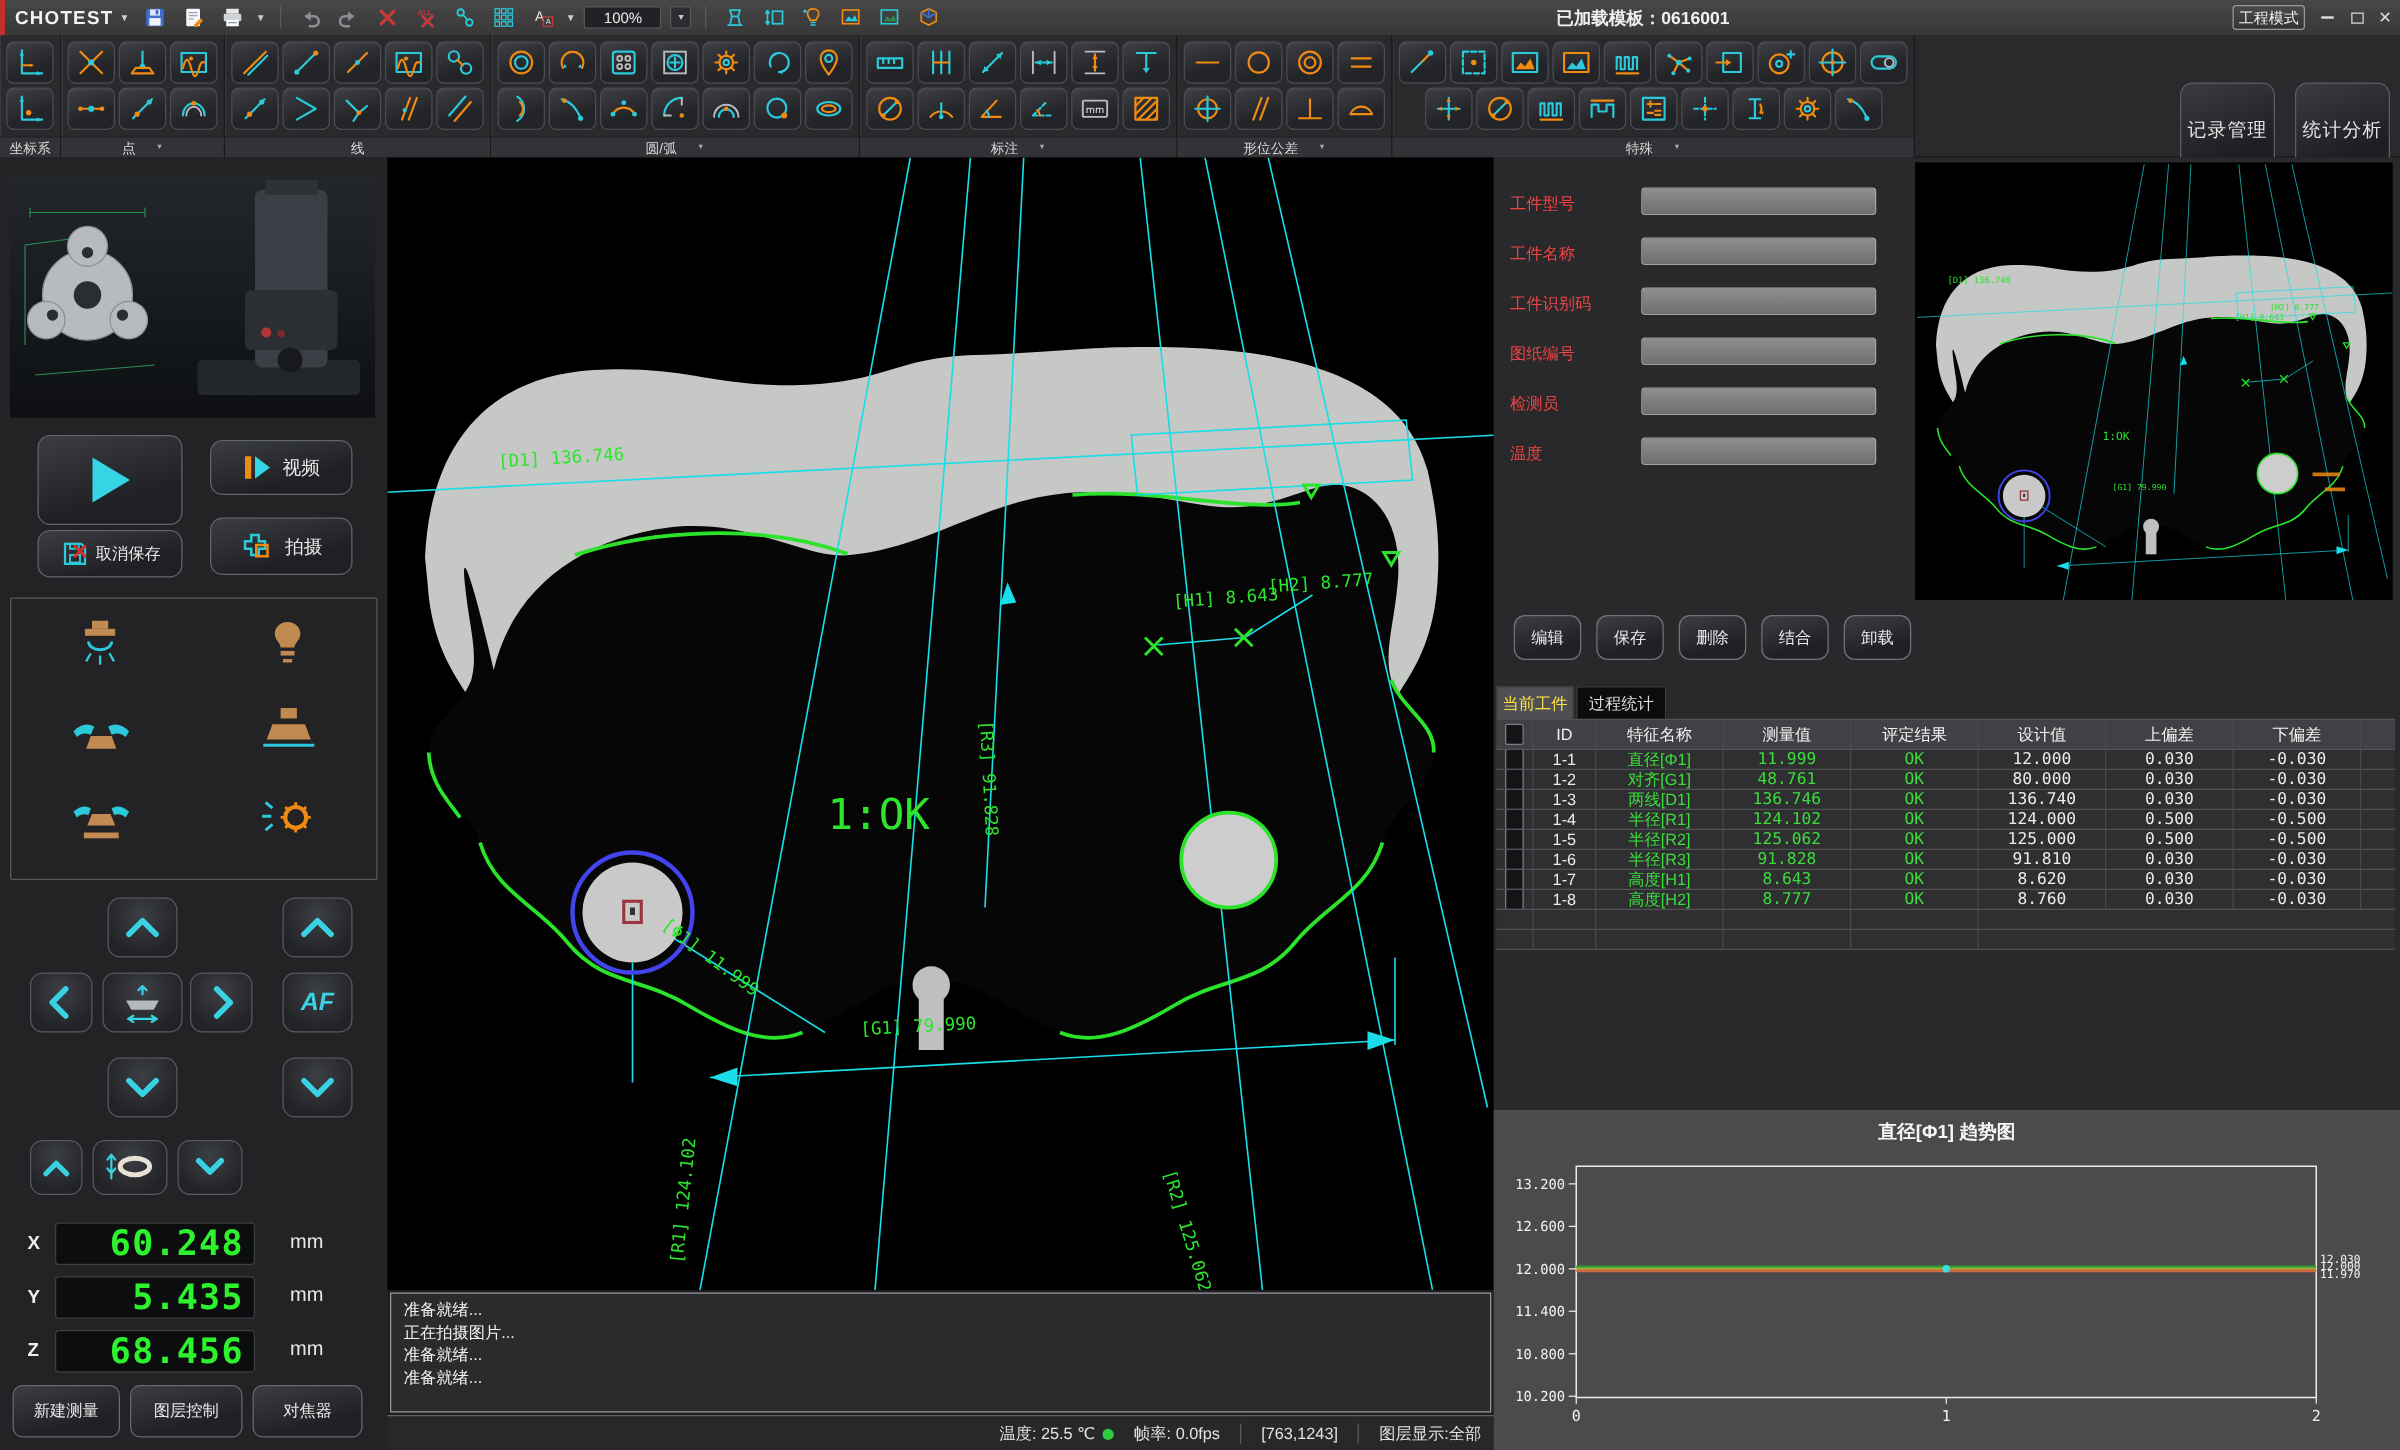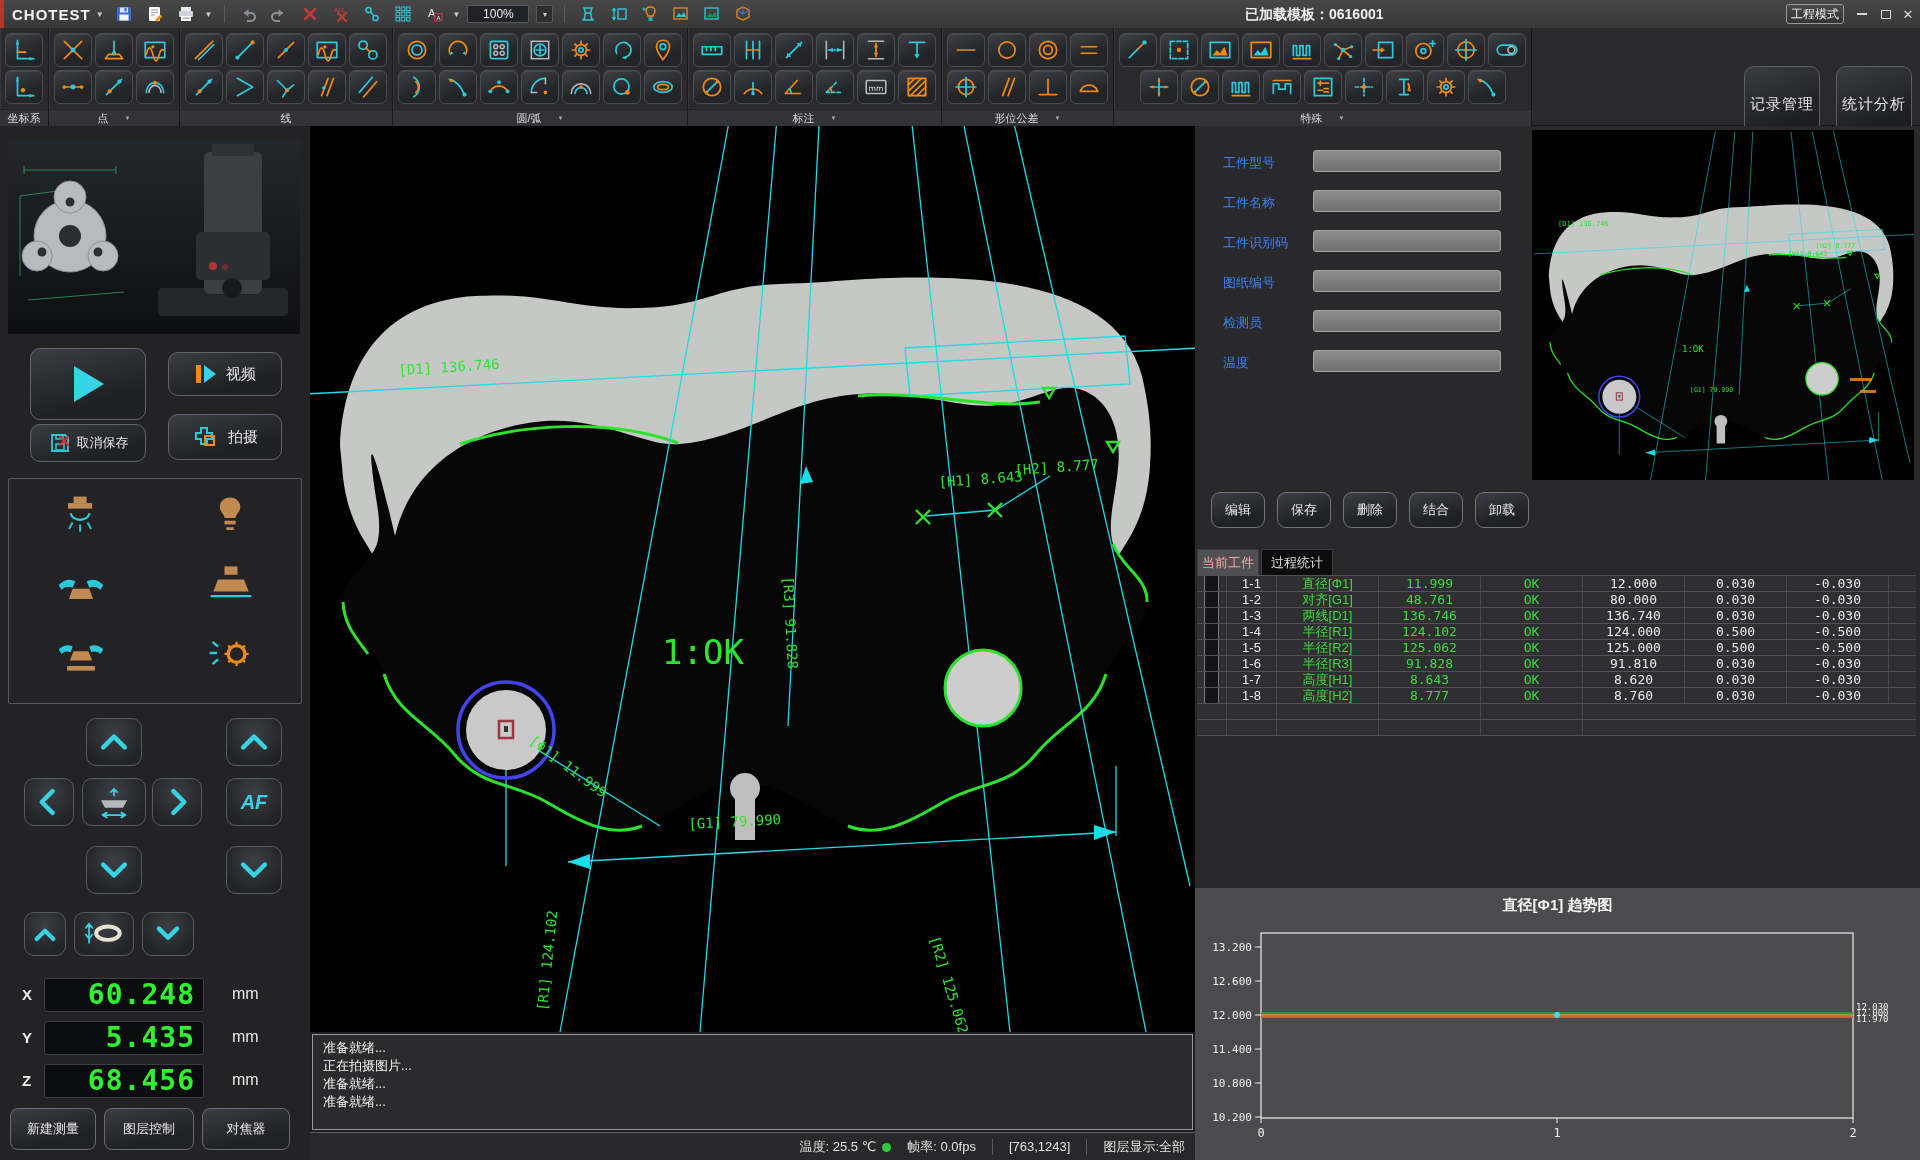--- a/index.html
+++ b/index.html
@@ -79,26 +79,26 @@
   .ann-r1{left:224px;top:884px;transform:rotate(-84deg)}
   .ann-r2{left:632px;top:808px;transform:rotate(73deg)}
   #log{position:absolute;left:312px;top:1034px;width:881px;height:96px;background:#2b2b2d;border:1px solid #98989c;padding:4px 10px;overflow:hidden}
   .logline{font-size:13px;color:#f2f2f2;line-height:18px}
   #statusbar{position:absolute;left:310px;top:1132px;width:885px;height:28px;background:#28282a;border-top:1px solid #606064;display:flex;align-items:center;justify-content:flex-end;gap:16px;padding-right:10px;font-size:13px;color:#e2e2e2}
   .dot{display:inline-block;width:9px;height:9px;border-radius:50%;background:#2ecc40;margin-left:6px;vertical-align:-1px}
   .ssep{width:1px;height:16px;background:#5a5a5e}
 
   
   #right-panel{position:absolute;left:1195px;top:126px;width:725px;height:1034px;background:#29292c}
-  .form-label{position:absolute;left:28px;font-size:13px;color:#3b82f6}
+  .form-label{position:absolute;left:13px;font-size:13px;color:#ef4444}
   .form-input{position:absolute;left:118px;width:188px;height:22px;background:linear-gradient(#8e8e8e,#6f6f6f);border:1px solid #a2a2a2;border-radius:3px;font-size:13px;color:#111;padding:0 6px}
   #minimap{position:absolute;left:337px;top:4px;width:382px;height:350px;background:#000}
   .actbtn{position:absolute;top:366px;width:54px;height:36px;background:linear-gradient(165deg,#3c3e44,#202125 70%);border:1px solid #70737a;border-radius:9px;color:#e8e8e8;font-size:13px;display:flex;align-items:center;justify-content:center}
   .tab{position:absolute;top:423px;height:26px;display:flex;align-items:center;justify-content:center;font-size:13px;border:1px solid #3c3c40;border-bottom:none}
-  .tab.active{background:#505054;color:#fca5a5}
+  .tab.active{background:#505054;color:#fde047}
   .tab.inactive{background:#0c0c0d;color:#ddd}
   #meas-table{position:absolute;left:2px;top:449px;width:719px;border-top:1px solid #515156}
   .trow{display:flex;height:16px;border-bottom:1px solid #515156;background:#2f2f32}
   .trow.head{height:24px;background:#404045;color:#f2f2f2;font-size:13px}
   .tc{display:flex;align-items:center;justify-content:center;border-right:1px solid #47474c;height:100%;font-size:13px;overflow:hidden}
   .tc.num{font-family:"DejaVu Sans Mono",monospace}
   .green{color:#3bdd3b}.white{color:#ececec}
   .cbx{width:15px;height:17px;background:#141417;border:1px solid #797c82;border-radius:2px}
   #chart{position:absolute;left:0;top:762px;width:725px;height:272px;background:#4b4b4e}
   #chart-title{position:absolute;left:0;top:8px;width:725px;text-align:center;font-size:15px;font-weight:bold;color:#f6f6f6}
@@ -1092,20 +1092,33 @@
         <button class="actbtn" style="left: 82px;">保存</button>
         <button class="actbtn" style="left: 148px;">删除</button>
         <button class="actbtn" style="left: 214px;">结合</button>
         <button class="actbtn" style="left: 280px;">卸载</button>
       </div>
     <div id="tab-holder">
         <div class="tab active" style="left: 2px; width: 62px;">当前工件</div>
         <div class="tab inactive" style="left: 66px; width: 72px;">过程统计</div>
       </div>
     <div id="meas-table">
+        <div class="trow head">
+          <div class="tc" style="width: 30px;">
+            <div class="cbx"></div>
+          </div>
+          <div class="tc" style="width: 50px;">ID</div>
+          <div class="tc" style="width: 102px;">特征名称</div>
+          <div class="tc" style="width: 102px;">测量值</div>
+          <div class="tc" style="width: 102px;">评定结果</div>
+          <div class="tc" style="width: 102px;">设计值</div>
+          <div class="tc" style="width: 102px;">上偏差</div>
+          <div class="tc" style="width: 102px;">下偏差</div>
+          <div class="tc" style="width: 27px; border-right: none;"></div>
+        </div>
         <div class="trow">
           <div class="tc" style="width: 30px;">
             <div class="cbx"></div>
           </div>
           <div class="tc white" style="width: 50px;">1-1</div>
           <div class="tc green" style="width: 102px;">直径[Φ1]</div>
           <div class="tc green num" style="width: 102px;">11.999</div>
           <div class="tc green num" style="width: 102px;">OK</div>
           <div class="tc white num" style="width: 102px;">12.000</div>
           <div class="tc white num" style="width: 102px;">0.030</div>

